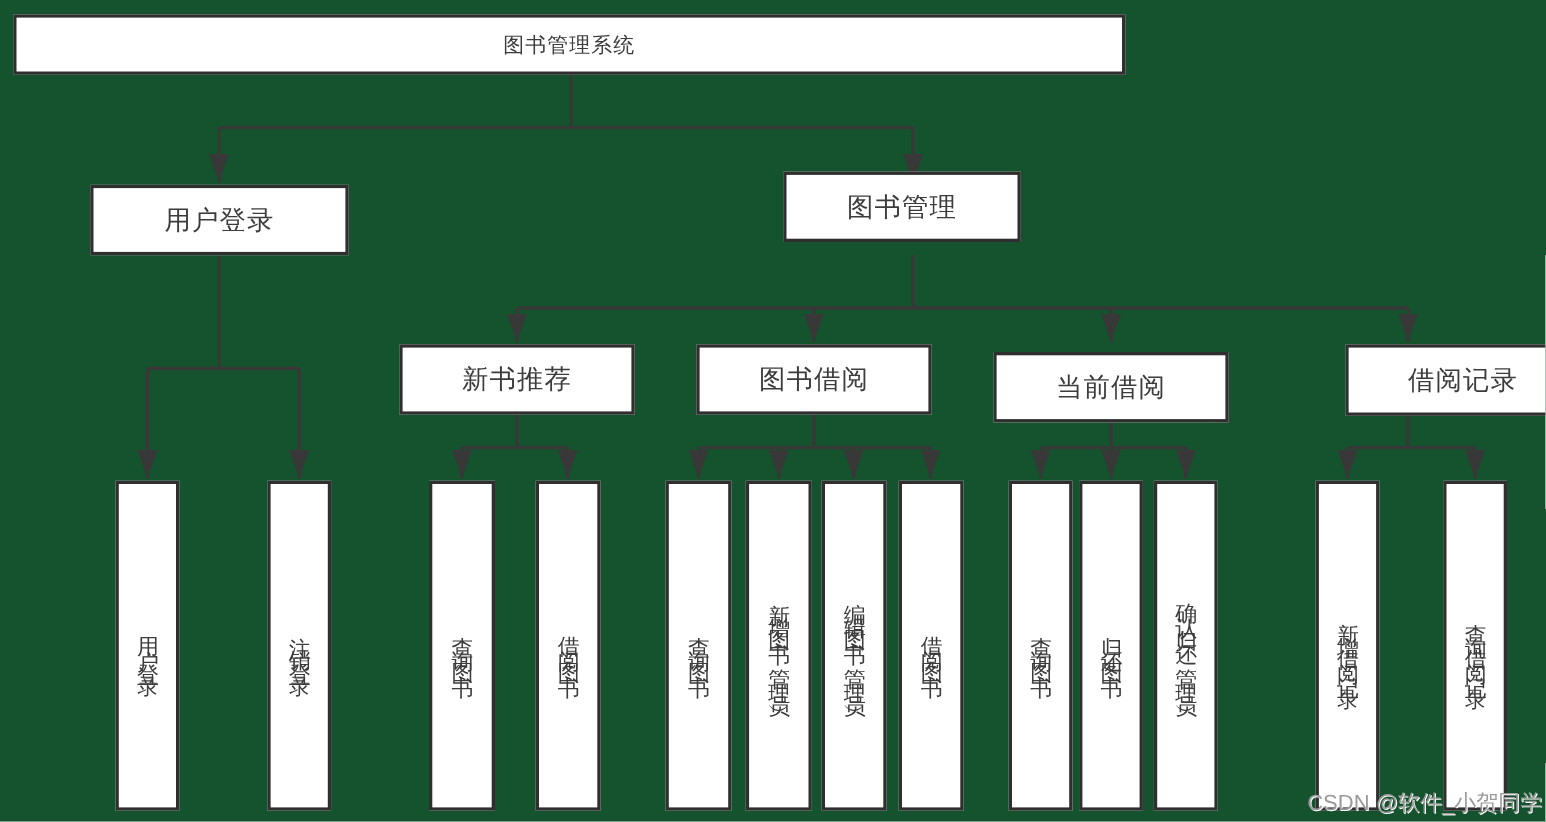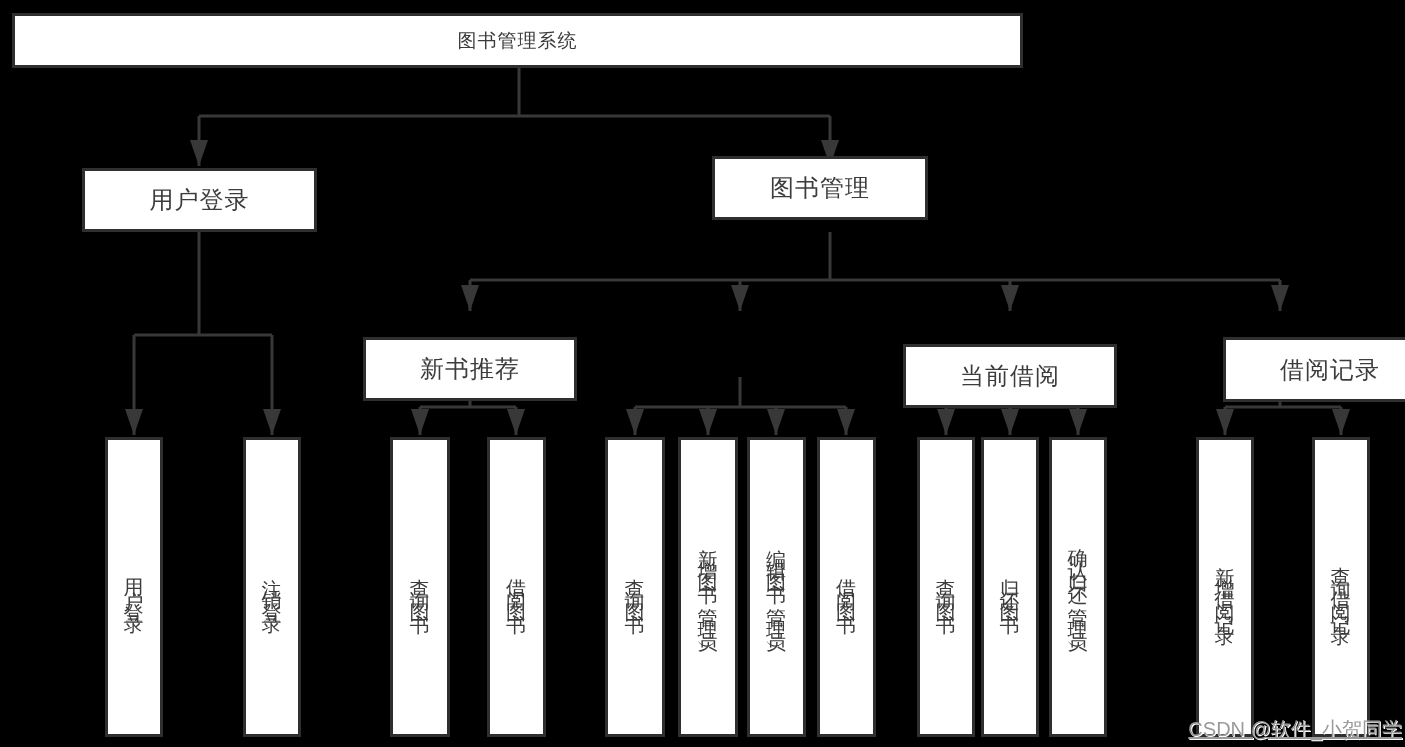--- a/index.html
+++ b/index.html
@@ -1,56 +1,55 @@
 <!DOCTYPE html>
 <html><head>
 <meta charset="utf-8">
 <style>
   html, body { margin: 0; padding: 0; background: #ffffff; }
   #stage {
     position: relative;
     width: 1405px;
     height: 747px;
-    background: #000000;
+    background: #14532d;
     font-family: "Liberation Sans", "DejaVu Sans", sans-serif;
     overflow: hidden;
   }
   #wires { position: absolute; left: 0; top: 0; width: 1405px; height: 747px; }
   #wires path { stroke: #383838; stroke-width: 3; fill: none; }
   .box {
     position: absolute;
     box-sizing: border-box;
     background: #ffffff;
     border: 3px solid #2f2f2f;
     display: flex;
     align-items: center;
     justify-content: center;
     color: #3c3c3c;
     z-index: 2;
   }
   .hbox-l1 { font-size: 19px; letter-spacing: 1px; }
   .hbox-l2 { font-size: 24px; letter-spacing: 1px; }
-  .hbox-l3 { font-size: 24px; letter-spacing: 1px; margin-top: 24px; }
+  .hbox-l3 { font-size: 24px; letter-spacing: 1px; }
   .vbox {
     writing-mode: vertical-rl;
     text-orientation: mixed;
     font-size: 20px;
     letter-spacing: 12px;
     line-height: 1;
   }
   .watermark {
     position: absolute;
     right: 3px;
     top: 716px;
     font-size: 20px;
     color: #9a9a9a;
     white-space: nowrap;
     z-index: 5;
     text-shadow: 1px 1px 0 #ffffff;
-    text-decoration: underline;
   }
 </style>
 </head>
 <body>
 
 <div id="stage">
 
   <svg id="wires" width="1405" height="747" viewBox="0 0 1405 747" xmlns="http://www.w3.org/2000/svg">
     <defs>
       <marker id="arw" markerUnits="userSpaceOnUse" markerWidth="28" markerHeight="20" refX="26" refY="9" orient="auto">
@@ -105,20 +104,21 @@
       <path d="M1341,407 V435" marker-end="url(#arw)"></path>
     </g>
   </svg>
 
   <div class="box hbox-l1" style="left:12px; top:13px; width:1011px; height:55px">图书管理系统</div>
 
   <div class="box hbox-l2" style="left:82px; top:168px; width:235px; height:64px">用户登录</div>
   <div class="box hbox-l2" style="left:712px; top:156px; width:216px; height:64px">图书管理</div>
 
   <div class="box hbox-l3" style="left:363px; top:313px; width:214px; height:64px">新书推荐</div>
+  <div class="box hbox-l3" style="left:633px; top:313px; width:214px; height:64px">图书借阅</div>
   <div class="box hbox-l3" style="left:903px; top:320px; width:214px; height:64px">当前借阅</div>
   <div class="box hbox-l3" style="left:1223px; top:313px; width:214px; height:65px">借阅记录</div>
 
   <div class="box vbox" style="left:105px; top:437px; width:58px; height:300px">用户登录</div>
   <div class="box vbox" style="left:243px; top:437px; width:58px; height:300px">注销登录</div>
 
   <div class="box vbox" style="left:390px; top:437px; width:60px; height:300px">查询图书</div>
   <div class="box vbox" style="left:487px; top:437px; width:59px; height:300px">借阅图书</div>
 
   <div class="box vbox" style="left:605px; top:437px; width:60px; height:300px">查询图书</div>

